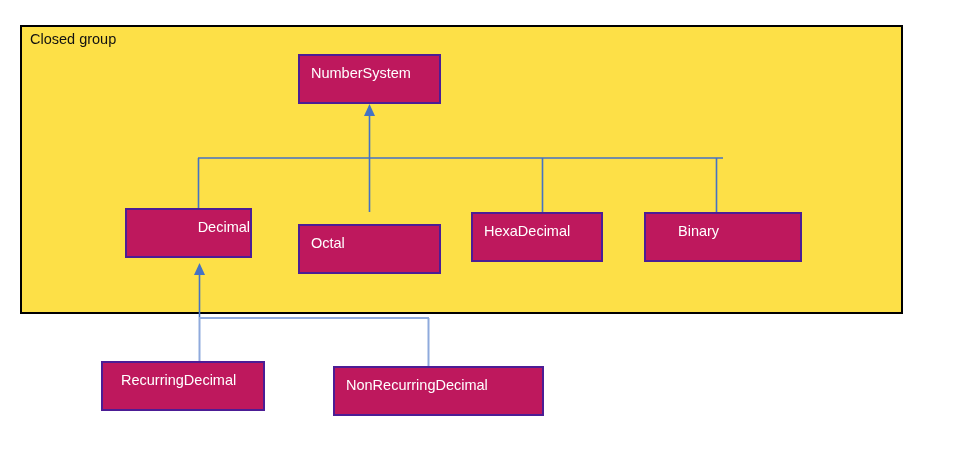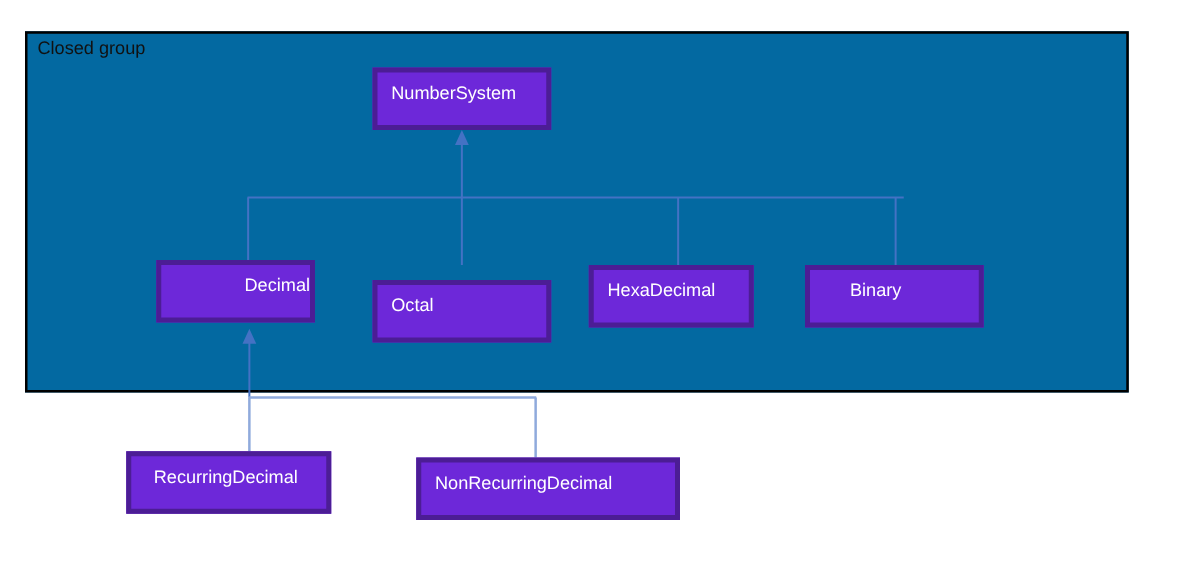--- a/index.html
+++ b/index.html
@@ -15,39 +15,39 @@
     font-family: "Liberation Sans", sans-serif;
   }
 
   
   #group-container {
     position: absolute;
     left: 20px;
     top: 25px;
     width: 883px;
     height: 289px;
-    background: #0369a1;
+    background: #fde047;
     border: 2px solid #000000;
     box-sizing: border-box;
   }
   #group-label {
     position: absolute;
     left: 8px;
     top: 4px;
     font-size: 14.5px;
     color: #111111;
     white-space: nowrap;
     line-height: 1.2;
   }
 
   
   .node {
     position: absolute;
-    background: #6d28d9;
-    border: 4px solid #4c1d95;
+    background: #be185d;
+    border: 2px solid #4c1d95;
     box-sizing: border-box;
     color: #FFFFFF;
     font-size: 14.5px;
     line-height: 1.2;
     display: flex;
     align-items: flex-start;
     justify-content: flex-start;
     padding: 9px 0 0 11px;
     white-space: nowrap;
   }
@@ -113,21 +113,21 @@
 </div>
 
 <div class="node" style="left:298px; top:224px; width:143px; height:50px;">
   <span>Octal</span>
 </div>
 
 <div class="node" style="left:471px; top:212px; width:132px; height:50px;">
   <span>HexaDecimal</span>
 </div>
 
-<div class="node" style="left:644px; top:212px; width:143px; height:50px;padding-left:32px;">
+<div class="node" style="left:644px; top:212px; width:158px; height:50px;padding-left:32px;">
   <span>Binary</span>
 </div>
 
 <div class="node" style="left:101px; top:361px; width:164px; height:50px;padding-left:18px;">
   <span>RecurringDecimal</span>
 </div>
 
 <div class="node" style="left:333px; top:366px; width:211px; height:50px;">
   <span>NonRecurringDecimal</span>
 </div>

